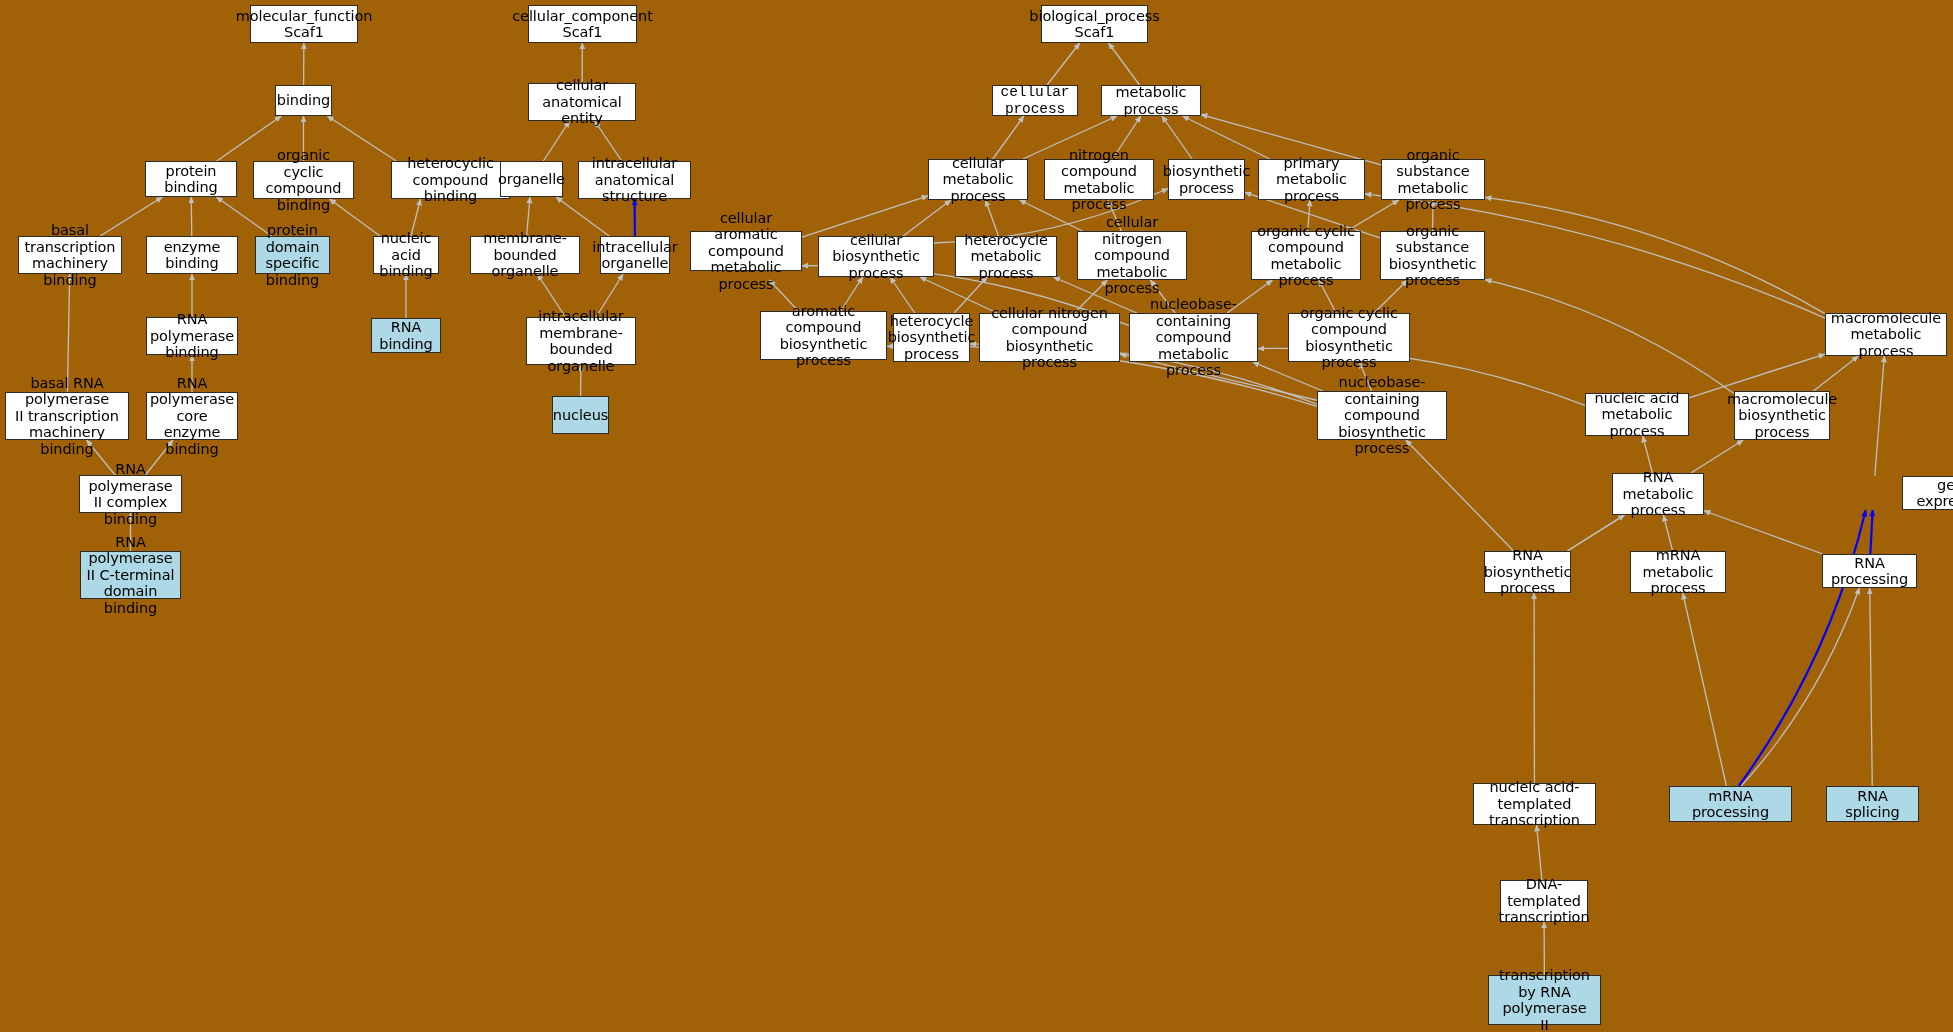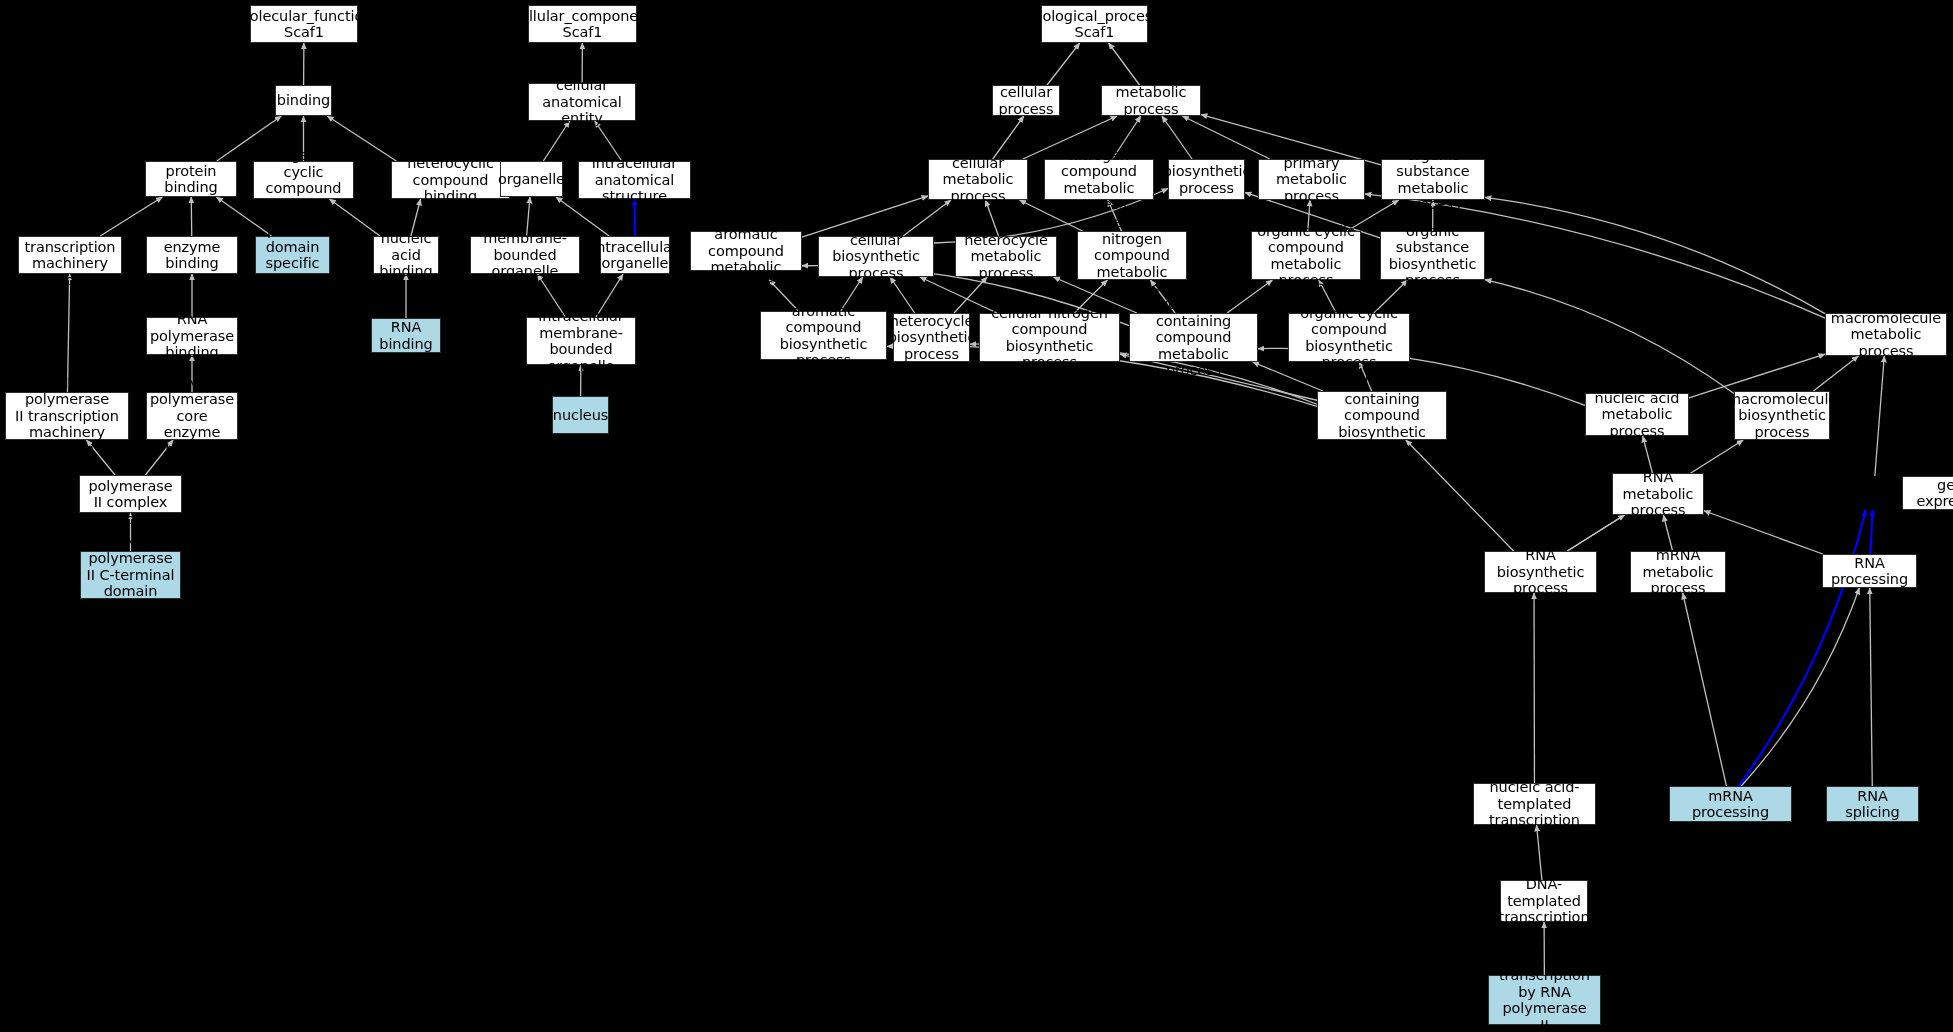--- a/index.html
+++ b/index.html
@@ -1,17 +1,17 @@
 <!DOCTYPE html>
 <html><head>
 <meta charset="utf-8">
 <style>
   html,body{margin:0;padding:0;background:#ffffff;}
   body{font-family:"DejaVu Sans", sans-serif;}
-  #canvas{position:relative;width:1953px;height:1032px;overflow:hidden;background:#000000;}
+  #canvas{position:relative;width:1953px;height:1032px;overflow:hidden;background:#a16207;}
   #edges{position:absolute;left:0;top:0;width:1953px;height:1032px;}
   .node{
     position:absolute;
     box-sizing:border-box;
     border:1.4px solid #2b2b2b;
     background:#ffffff;
     display:flex;
     align-items:center;
     justify-content:center;
     text-align:center;
@@ -159,21 +159,21 @@
       <div class="node" style="left: 470px; top: 236px; width: 110px; height: 38px;">membrane-bounded
 organelle</div>
       <div class="node" style="left: 600px; top: 236px; width: 70px; height: 38px;">intracellular
 organelle</div>
       <div class="node" style="left: 526px; top: 317px; width: 110px; height: 48px;">intracellular
 membrane-bounded
 organelle</div>
       <div class="node hl" style="left: 552px; top: 396px; width: 57px; height: 38px;">nucleus</div>
       <div class="node" style="left: 1041px; top: 5px; width: 107px; height: 38px; text-align: center;">biological_process
 Scaf1</div>
-      <div class="node" style="left: 992px; top: 85px; width: 68px; height: 31px;">cellular process</div>
+      <div class="node" style="left: 992px; top: 85px; width: 86px; height: 31px; font-family: Liberation Mono, monospace;">cellular process</div>
       <div class="node" style="left: 1101px; top: 85px; width: 100px; height: 31px;">metabolic process</div>
       <div class="node" style="left: 928px; top: 159px; width: 100px; height: 41px;">cellular metabolic
 process</div>
       <div class="node" style="left: 1044px; top: 159px; width: 110px; height: 41px;">nitrogen compound
 metabolic process</div>
       <div class="node" style="left: 1168px; top: 159px; width: 77px; height: 41px;">biosynthetic
 process</div>
       <div class="node" style="left: 1258px; top: 159px; width: 107px; height: 41px;">primary metabolic
 process</div>
       <div class="node" style="left: 1381px; top: 159px; width: 104px; height: 41px;">organic substance
@@ -215,21 +215,21 @@
 compound biosynthetic
 process</div>
       <div class="node" style="left: 1585px; top: 393px; width: 104px; height: 43px;">nucleic acid
 metabolic process</div>
       <div class="node" style="left: 1734px; top: 391px; width: 96px; height: 49px;">macromolecule
 biosynthetic
 process</div>
       <div class="node" style="left: 1902px; top: 476px; width: 106px; height: 34px;">gene expression</div>
       <div class="node" style="left: 1612px; top: 473px; width: 92px; height: 42px;">RNA metabolic
 process</div>
-      <div class="node" style="left: 1484px; top: 551px; width: 113px; height: 42px;">RNA biosynthetic
+      <div class="node" style="left: 1484px; top: 551px; width: 87px; height: 42px;">RNA biosynthetic
 process</div>
       <div class="node" style="left: 1630px; top: 551px; width: 96px; height: 42px;">mRNA metabolic
 process</div>
       <div class="node" style="left: 1822px; top: 554px; width: 95px; height: 34px;">RNA processing</div>
       <div class="node" style="left: 1473px; top: 783px; width: 123px; height: 42px;">nucleic acid-templated
 transcription</div>
       <div class="node hl" style="left: 1669px; top: 786px; width: 123px; height: 36px;">mRNA processing</div>
       <div class="node hl" style="left: 1826px; top: 786px; width: 93px; height: 36px;">RNA splicing</div>
       <div class="node" style="left: 1500px; top: 880px; width: 88px; height: 42px;">DNA-templated
 transcription</div>

